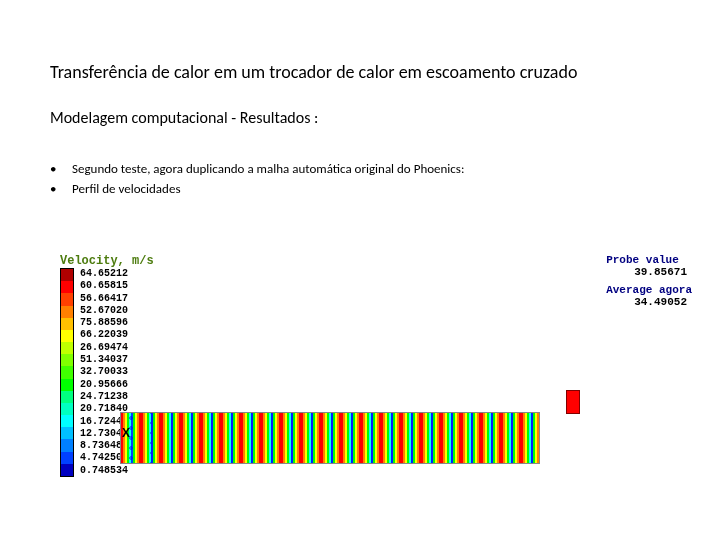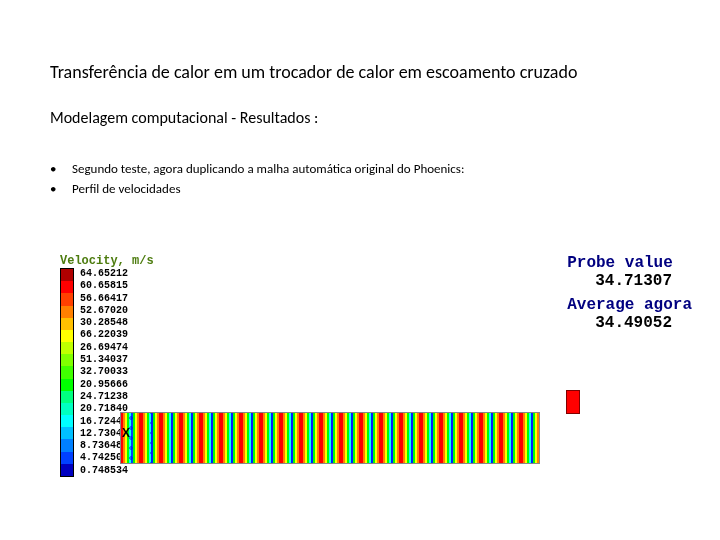--- a/index.html
+++ b/index.html
@@ -93,21 +93,21 @@
     font-family: Arial, sans-serif;
     font-size: 12px;
     font-weight: bold;
     color: #000;
   }
   .far-right {
     position: absolute;
     top: 254px;
     right: 28px;
     font-family: "Courier New", monospace;
-    font-size: 16px;
+    font-size: 11px;
   }
   .far-right .lbl { color: #000080; font-weight: bold; }
   .far-right .val { margin-left: 28px; margin-bottom: 6px; font-weight: bold; }
   .red-marker {
     position:absolute;
     top: 390px;
     right: 140px;
     width: 14px;
     height: 24px;
     background:#ff0000;
@@ -151,40 +151,40 @@
         <div style="background: rgb(0, 192, 255);"></div>
         <div style="background: rgb(0, 128, 255);"></div>
         <div style="background: rgb(0, 64, 255);"></div>
         <div style="background: rgb(0, 0, 192);"></div>
       </div>
     <div class="legend-values" id="legend-values">
         <span>64.65212</span>
         <span>60.65815</span>
         <span>56.66417</span>
         <span>52.67020</span>
-        <span>30.28548</span>
+        <span>75.88596</span>
         <span>66.22039</span>
         <span>26.69474</span>
         <span>51.34037</span>
         <span>32.70033</span>
         <span>20.95666</span>
         <span>24.71238</span>
         <span>20.71840</span>
         <span>16.72443</span>
         <span>12.73046</span>
         <span>8.736483</span>
         <span>4.742508</span>
         <span>0.748534</span>
       </div>
   </div>
 </div>
 
 <div class="far-right">
   <div class="lbl">Probe value</div>
-  <div class="val">34.71307</div>
+  <div class="val">39.85671</div>
   <div class="lbl">Average agora</div>
   <div class="val">34.49052</div>
 </div>
 
 <div class="red-marker"></div>
 
 <div class="chart-area">
   <div class="rows">
     <div class="r"></div>
       <div class="r"></div>

